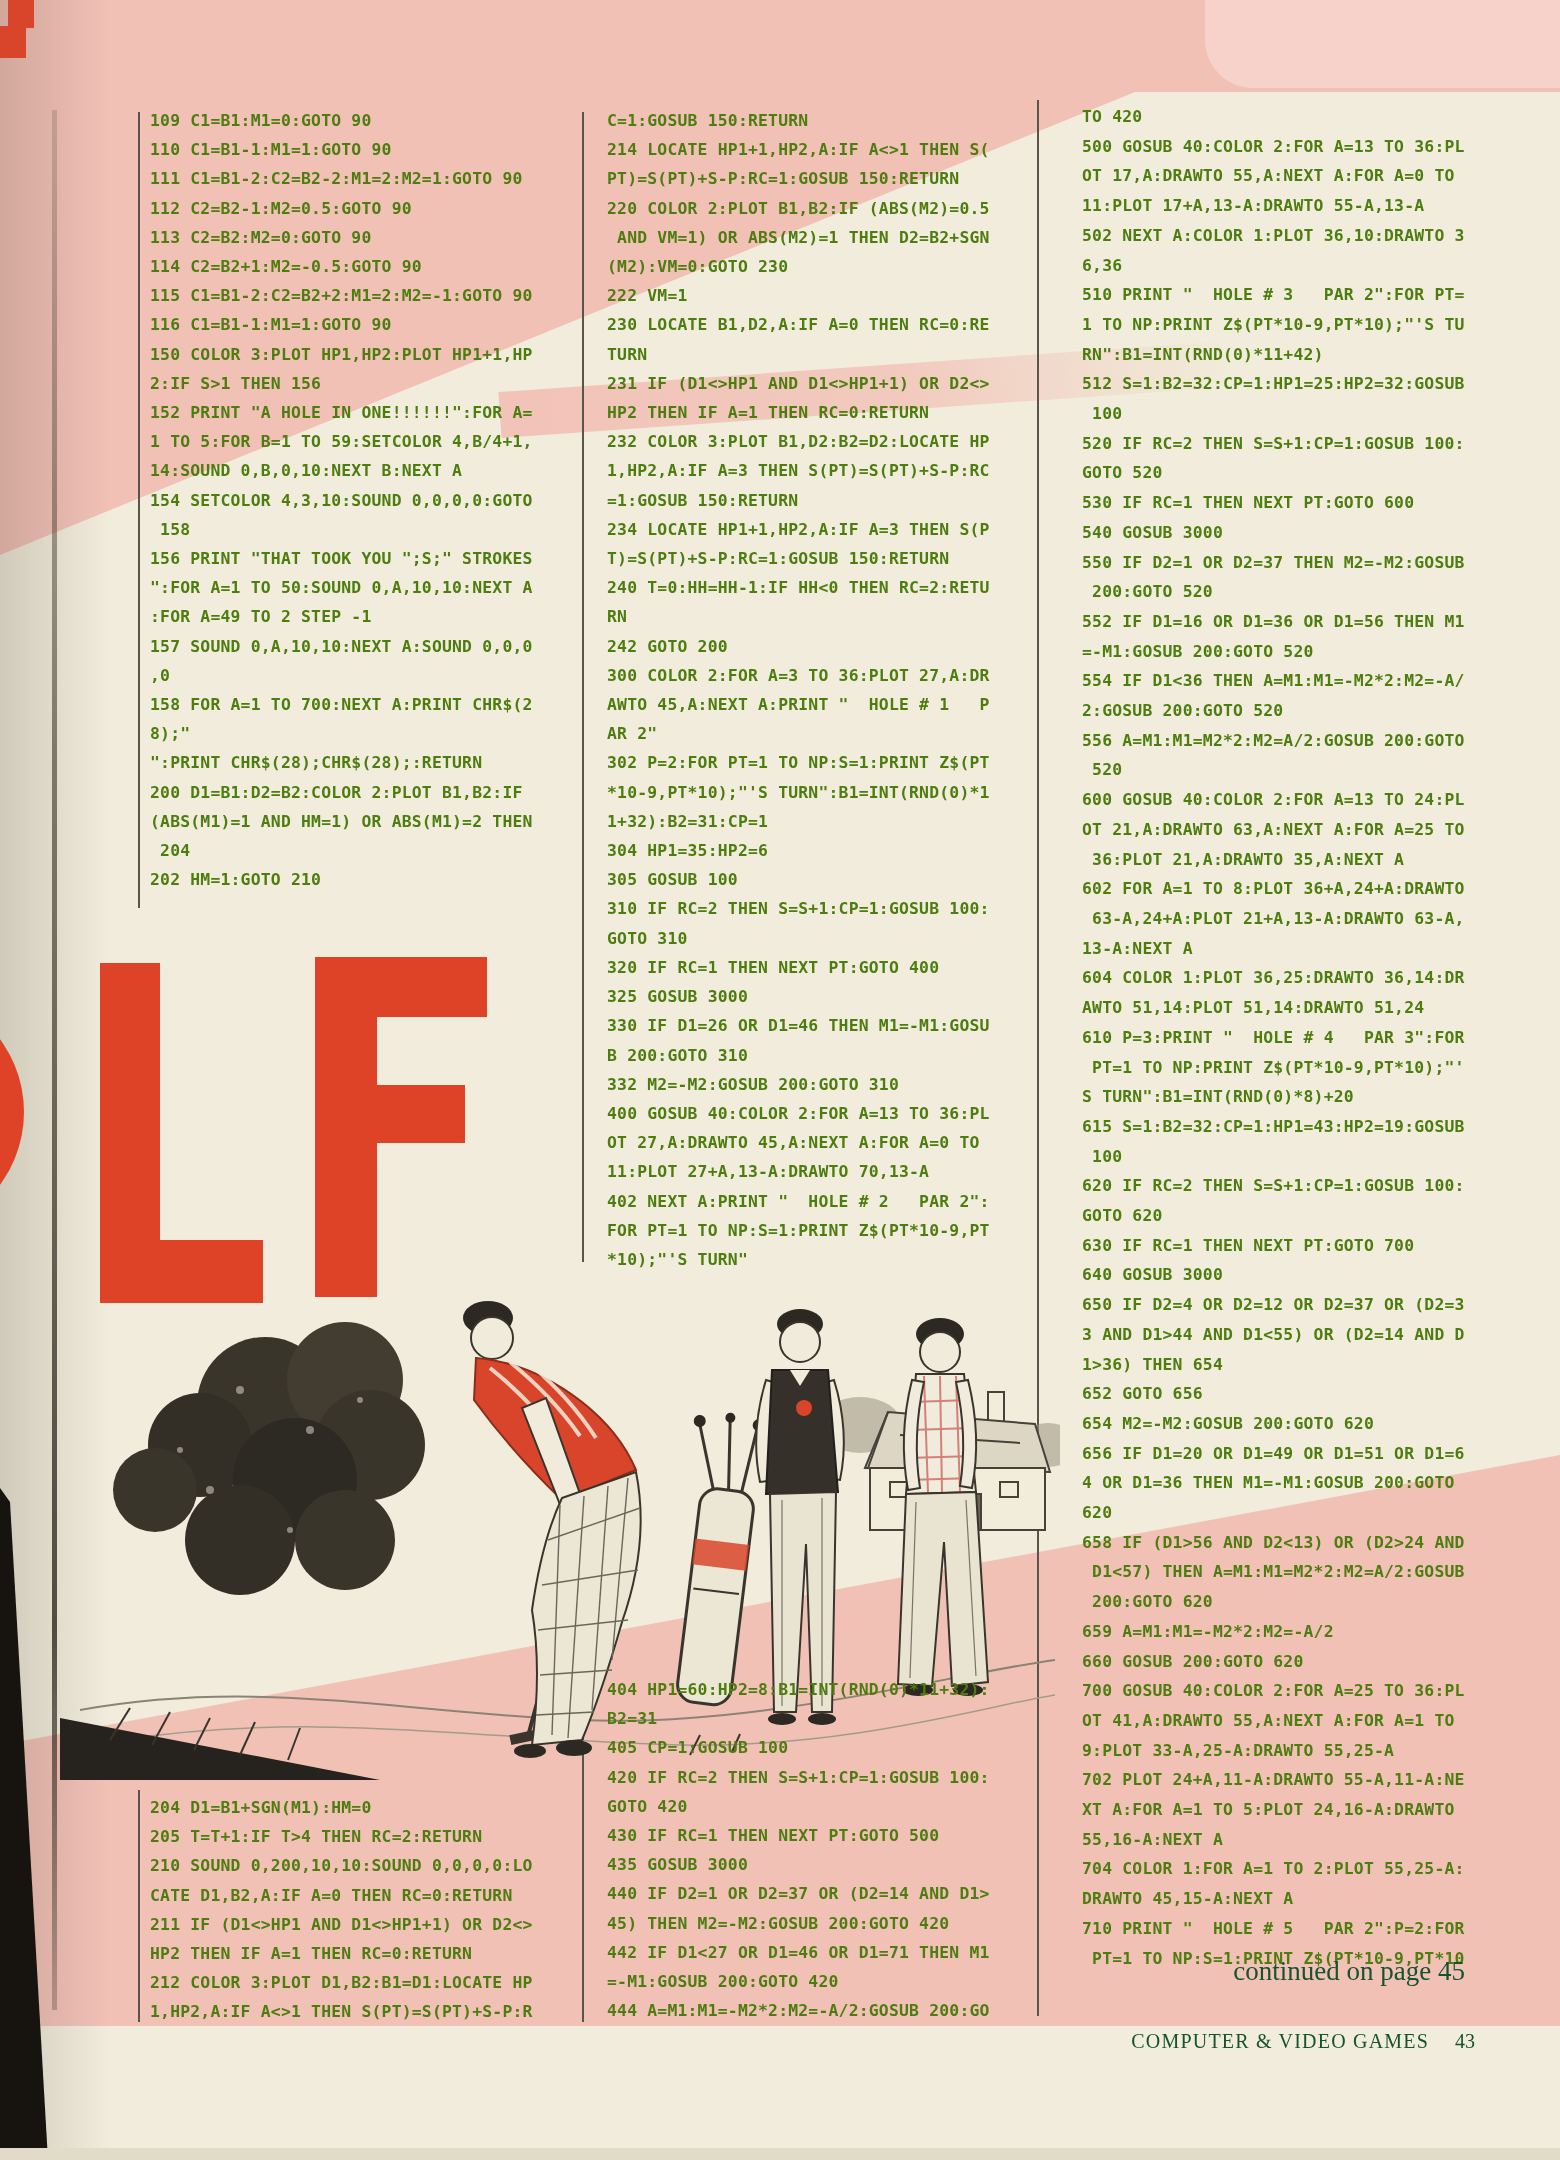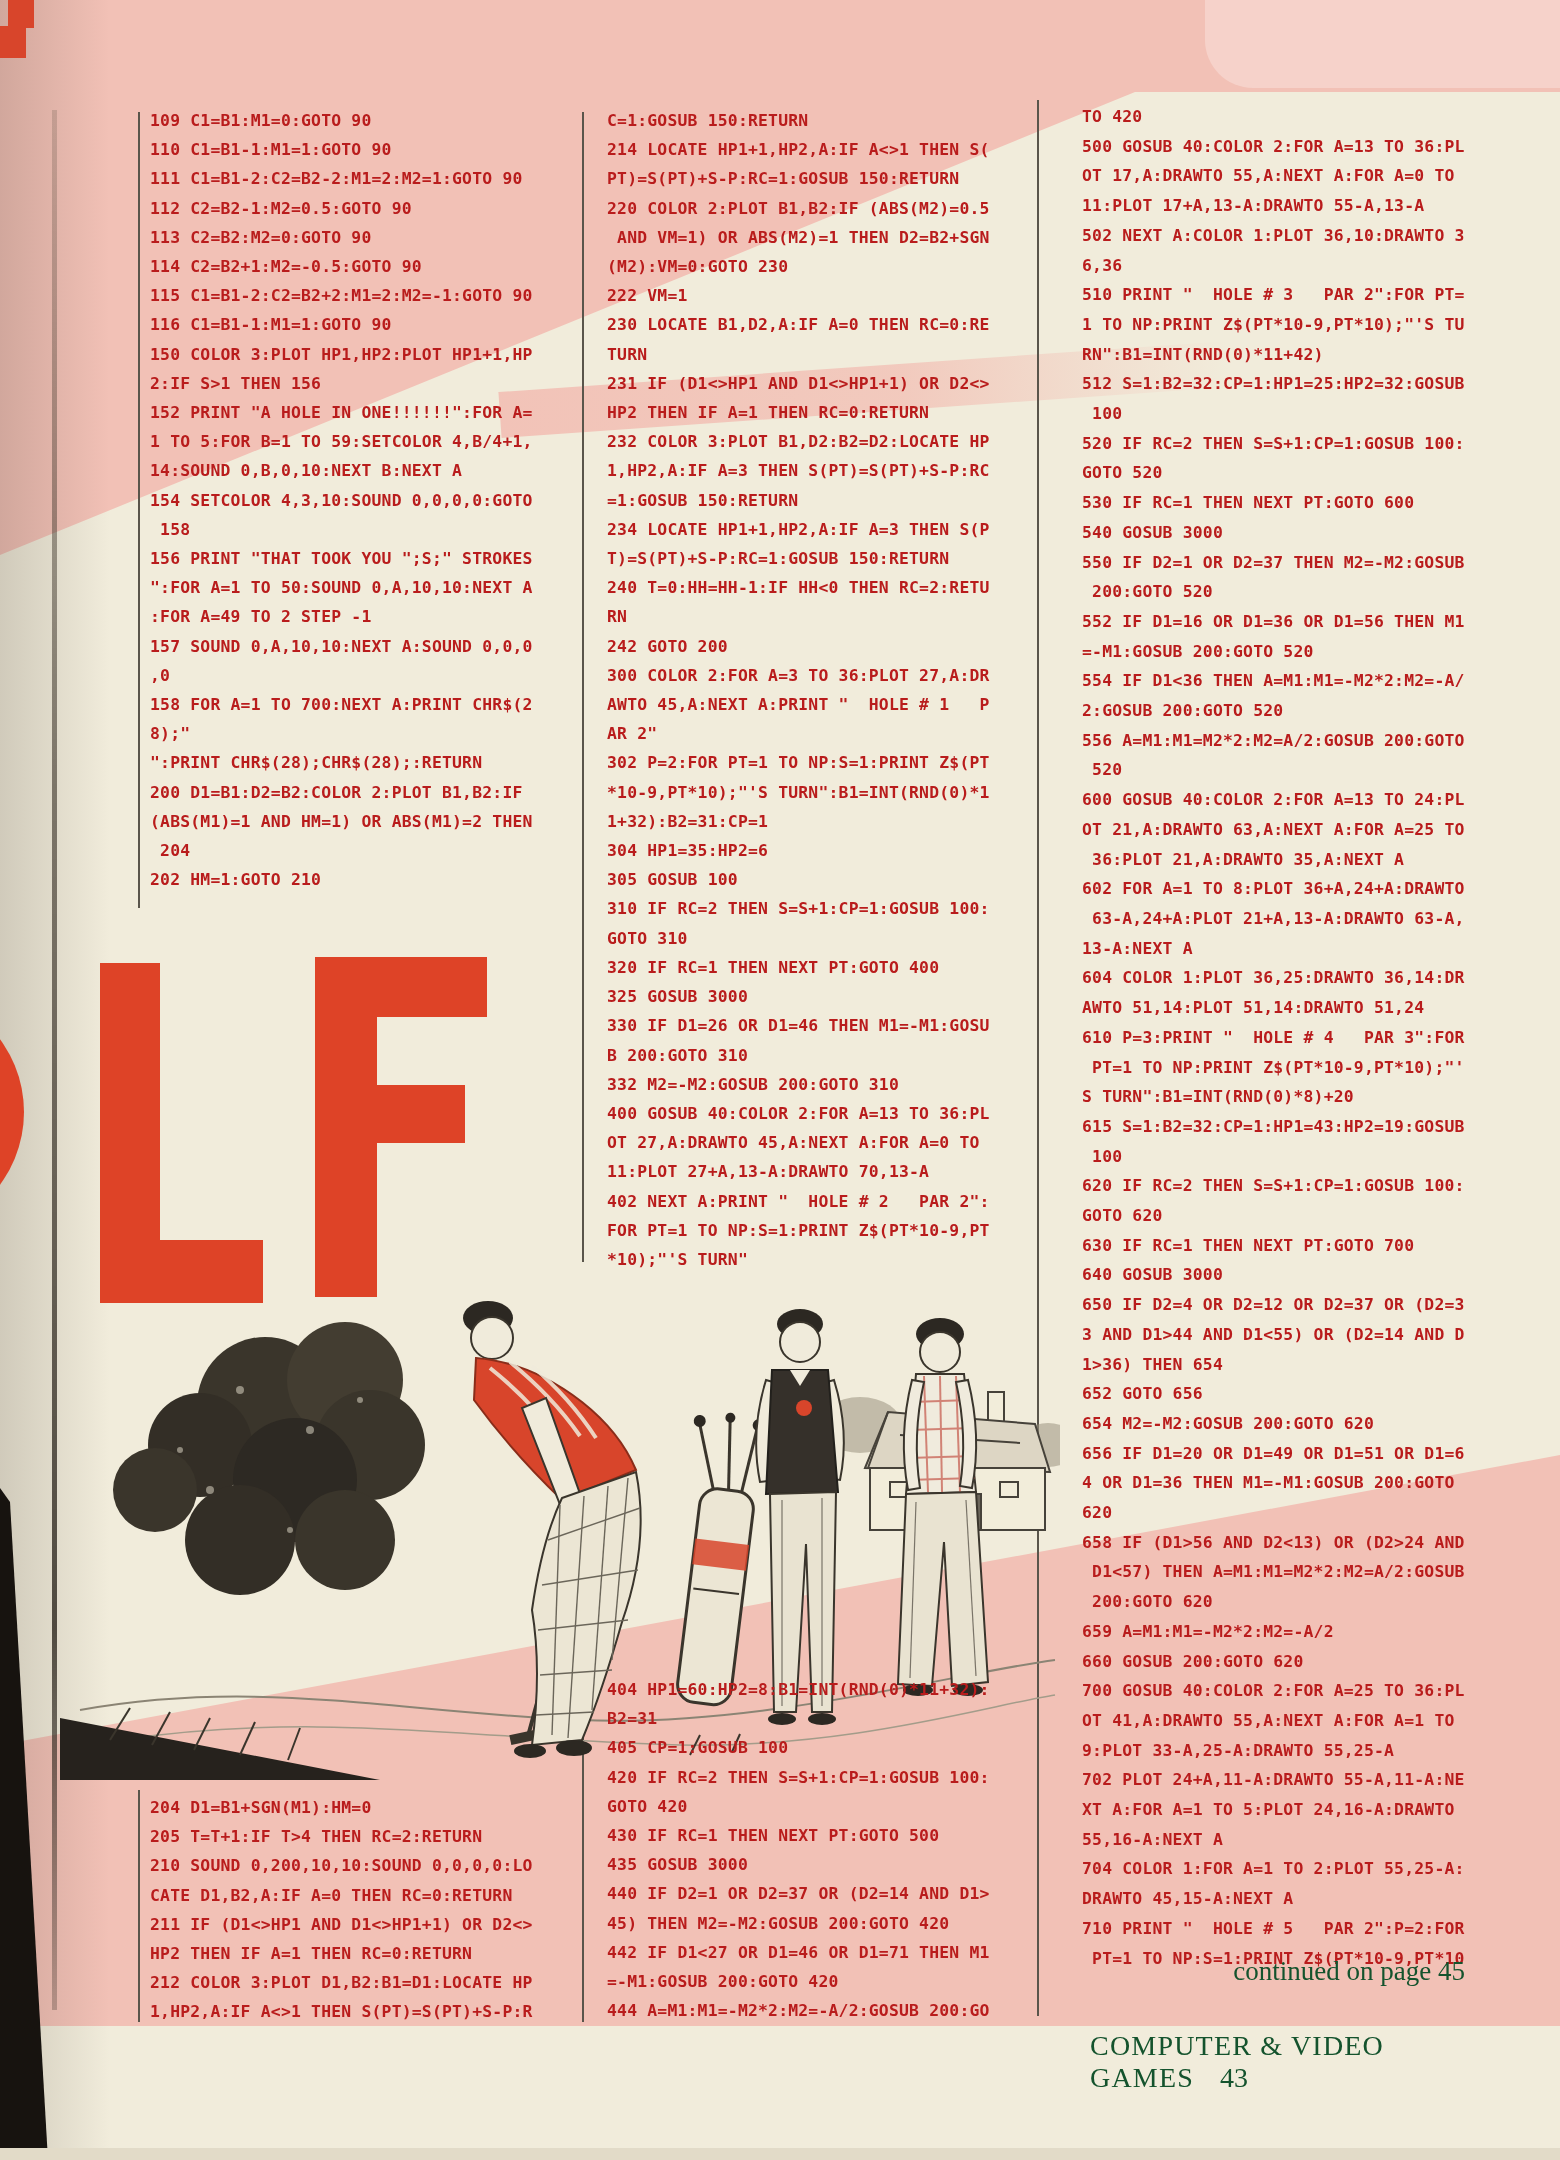--- a/index.html
+++ b/index.html
@@ -46,36 +46,36 @@
     clip-path:polygon(0 0,10px 14px,48px 672px,0 672px);
   }
   .bottom-edge{
     left:0;top:2148px;width:1560px;height:12px;background:#e2dbc8;
   }
   
   .rule{width:2px;background:#5a554b;}
   
   .code-col{
     font-weight:bold;font-size:16.4px;line-height:29.2px;
-    color:#b91c1c;white-space:pre;letter-spacing:.2px;
+    color:#4d7c0f;white-space:pre;letter-spacing:.2px;
   }
   .code-col.tall{line-height:29.7px;margin-left:24px;}
   .code-line{height:auto;}
   
   .golf-red{background:#de4327;}
   .o-crescent{
     left:-220px;top:990px;width:244px;height:244px;border-radius:50%;
     background:#de4327;
   }
   
   .footer-serif{
     font-family:"Liberation Serif", serif;color:#14532d;
   }
   .continued{left:1080px;top:1956px;width:385px;text-align:right;font-size:27px;}
-  .mag-footer{left:1090px;top:2030px;width:385px;text-align:left;font-size:28px;letter-spacing:1.2px;}
+  .mag-footer{left:1090px;top:2030px;width:385px;text-align:right;font-size:20px;letter-spacing:1.2px;}
   .mag-footer .pg{margin-left:26px;letter-spacing:0;}
 </style>
 </head>
 <body>
 
 <div class="abs stripe-top"></div>
 <div class="abs stripe-band2"></div>
 <div class="abs blob-topright"></div>
 <div class="abs stripe-bottom"></div>
 

